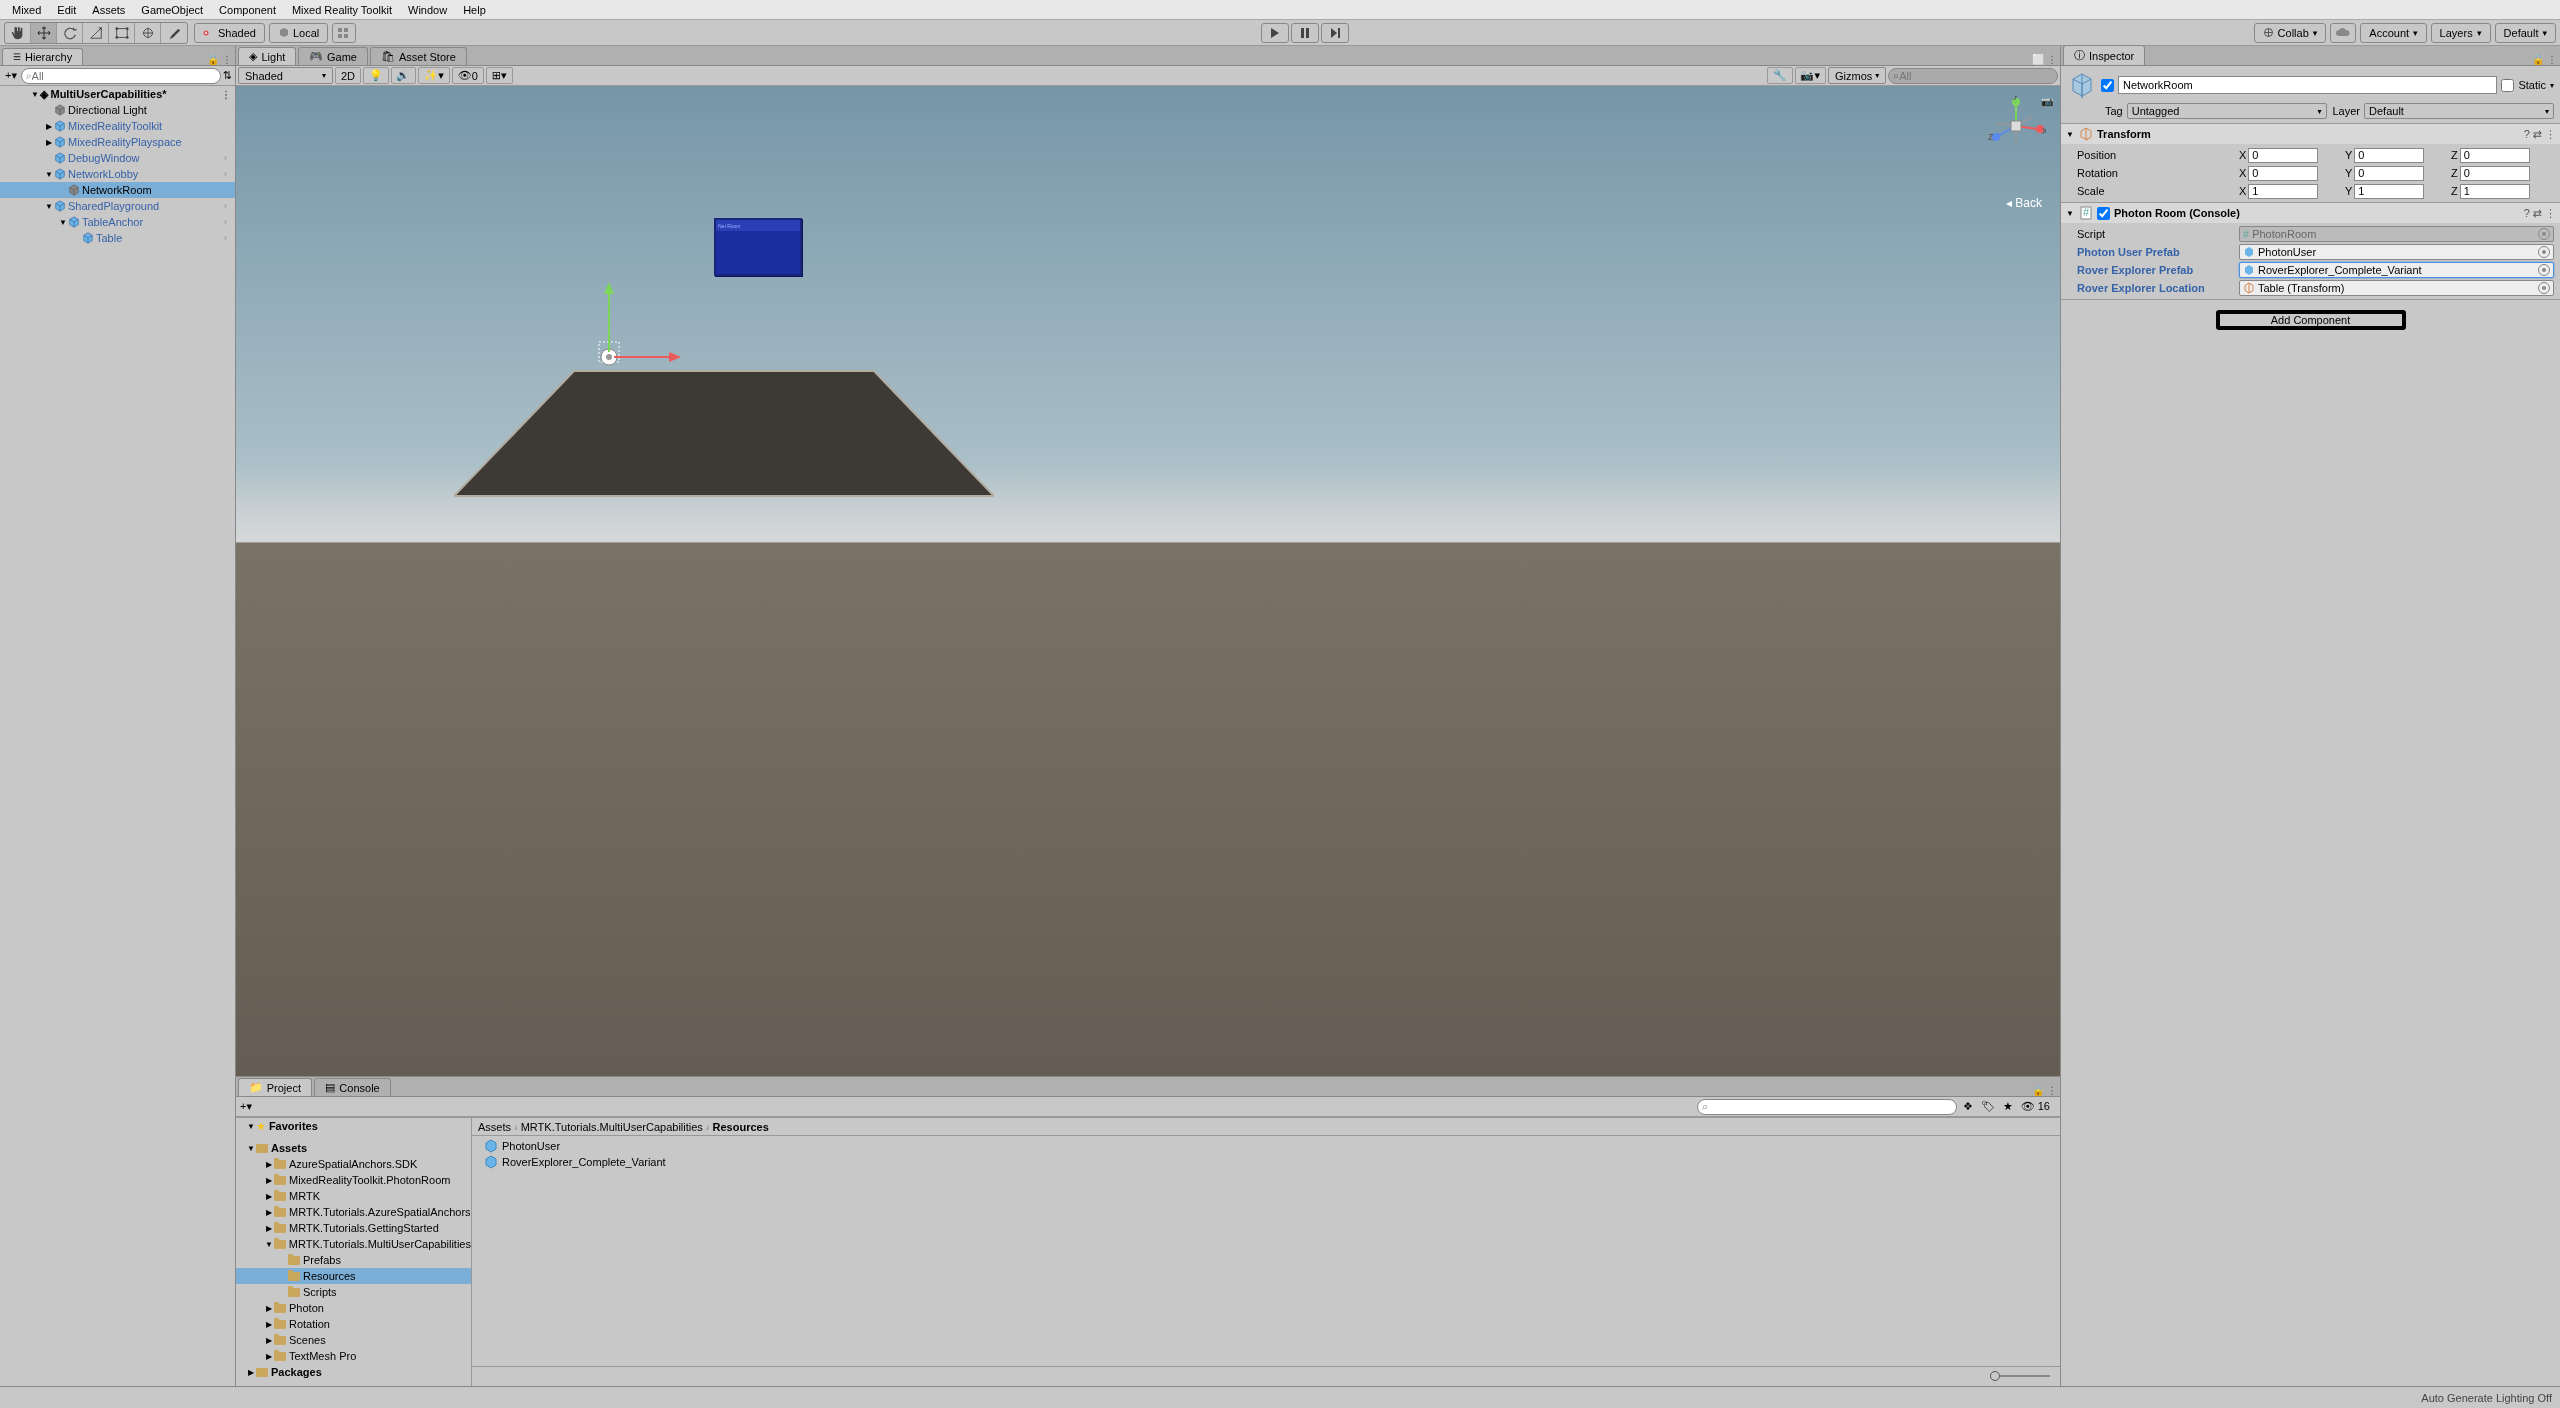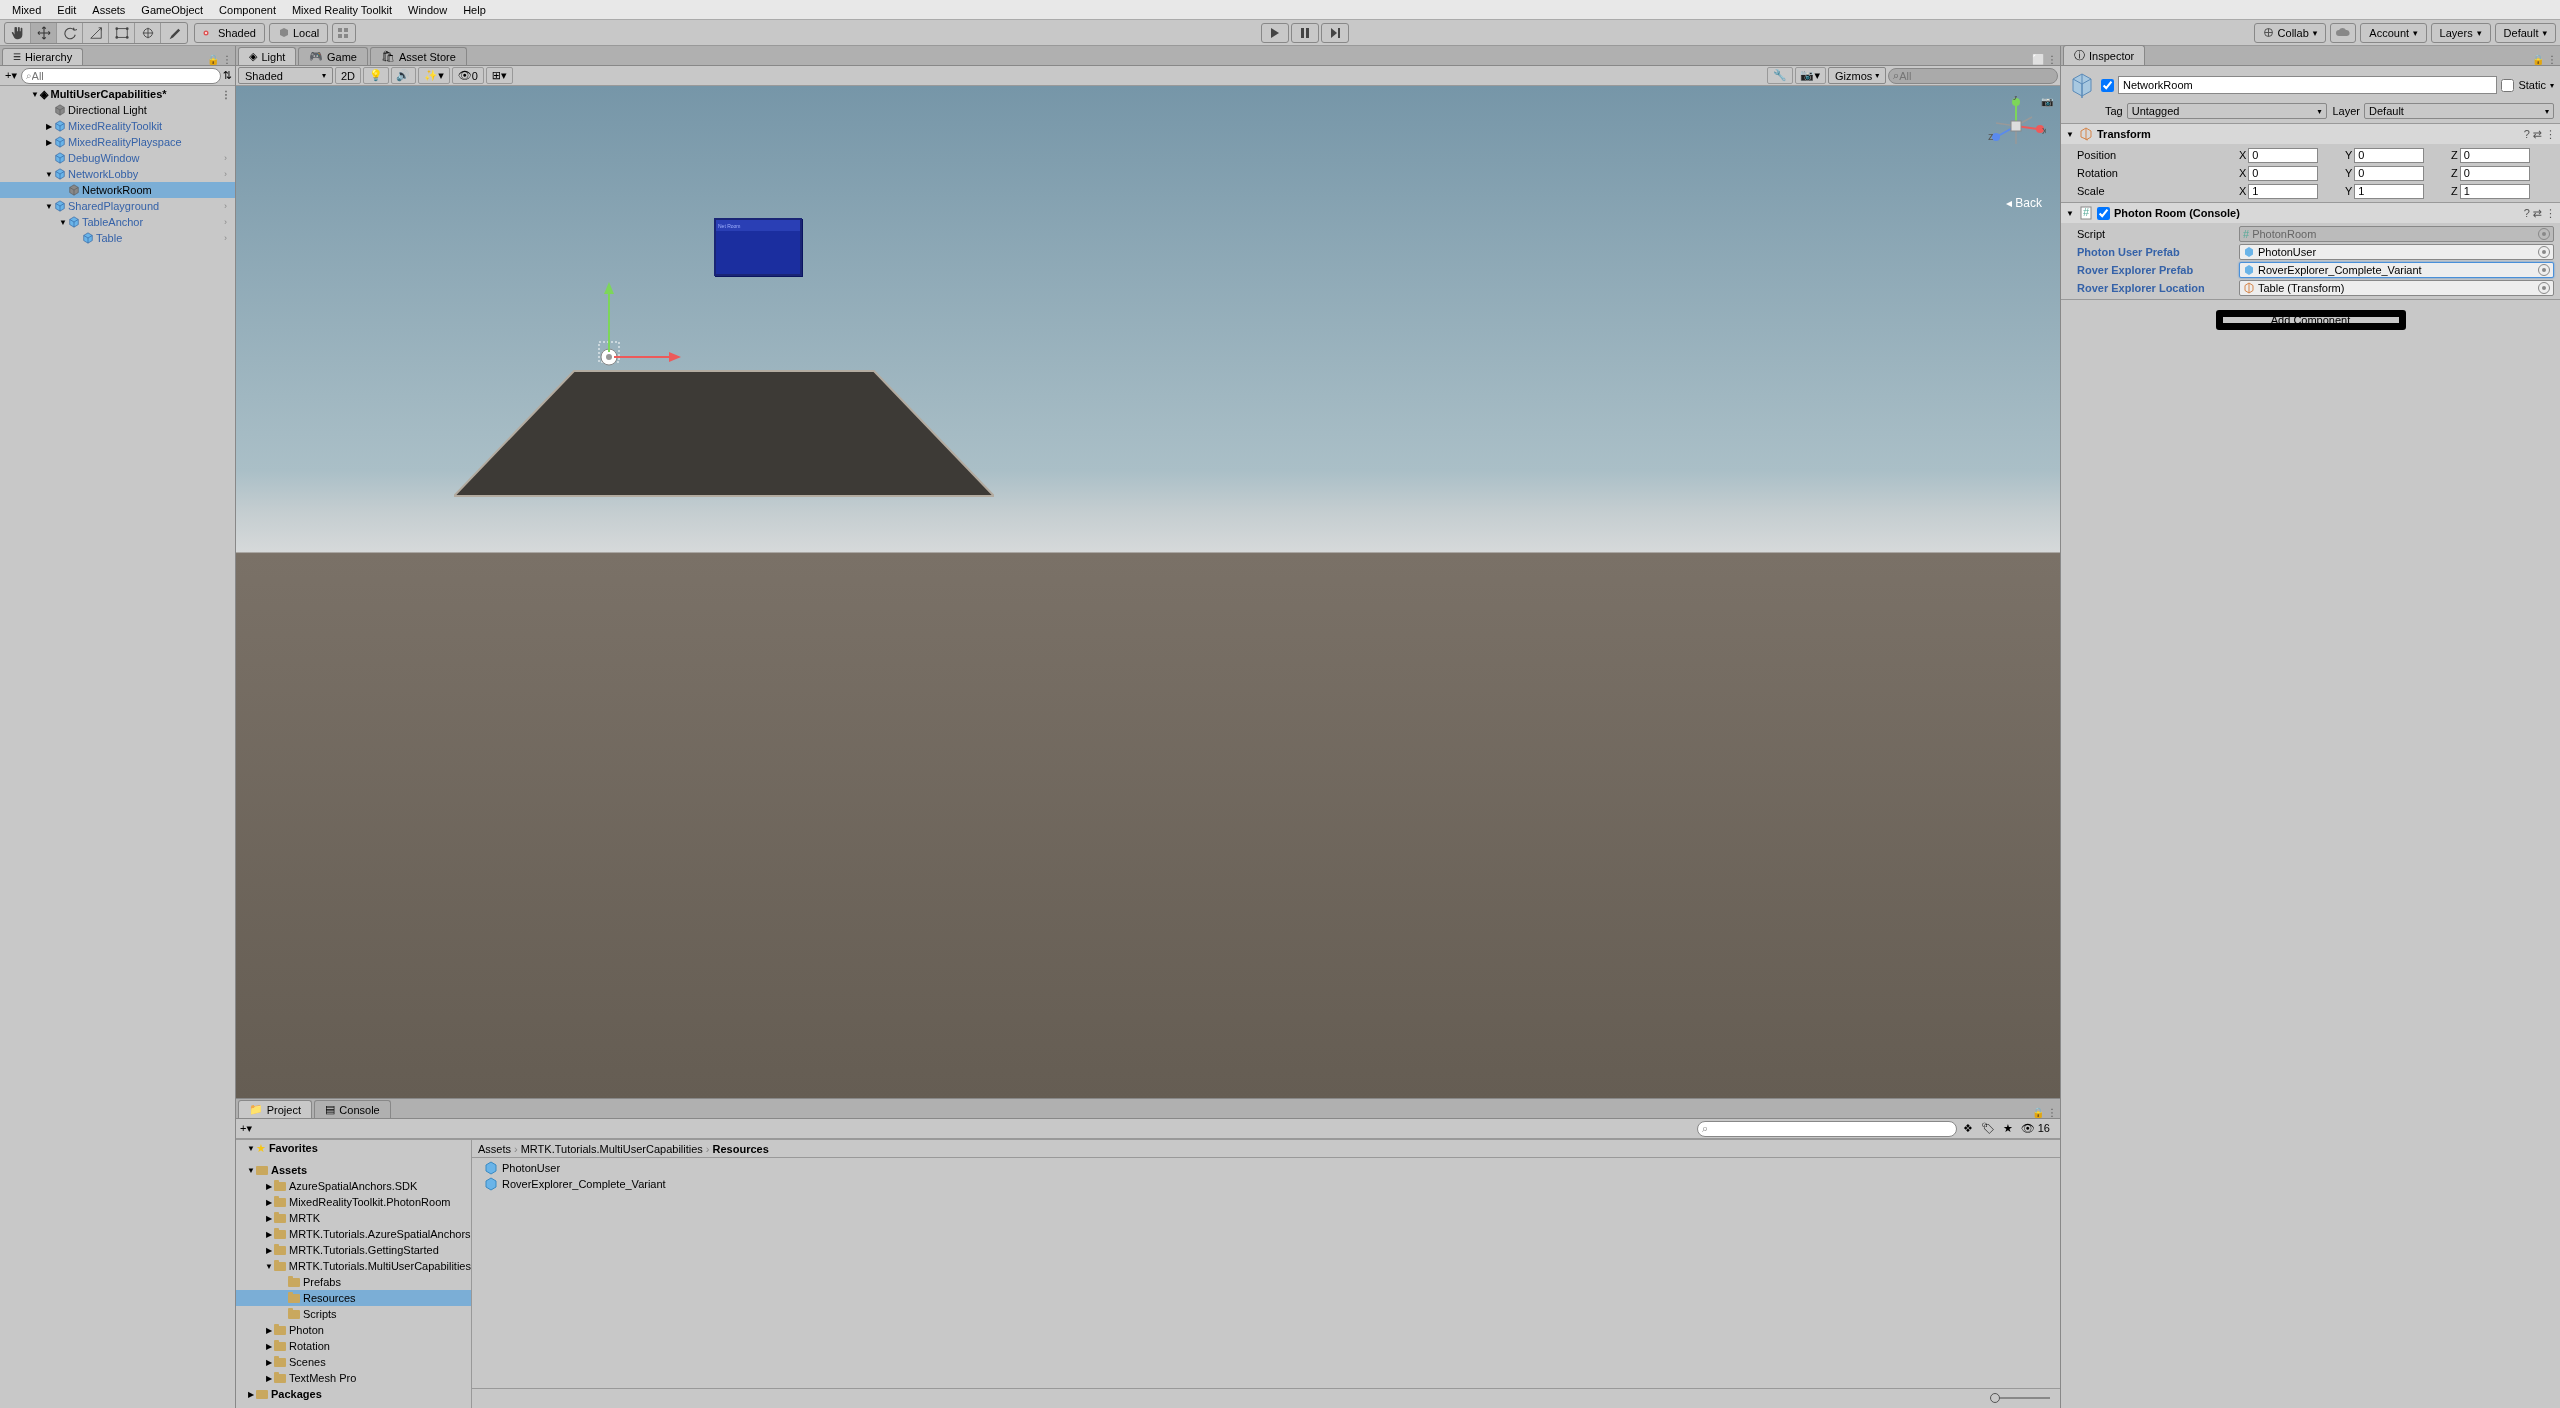--- a/index.html
+++ b/index.html
@@ -129,21 +129,21 @@
   .xyz-group { display:flex; gap:3px; flex:1;}
   .xyz-item { display:flex; align-items:center; gap:2px; flex:1;}
   .xyz-item input { width:70px; height:15px; border:1px solid #888; padding:0 3px;}
   .obj-field { flex:1; height:16px; border:1px solid #888; background:#eee; display:flex; align-items:center; padding:0 3px; gap:3px; border-radius:2px;}
   .obj-field.disabled { background:#bbb;}
   .obj-field .circle{margin-left:auto; width:12px; height:12px; border:1px solid #888; border-radius:6px; cursor:pointer; position:relative;}
   .obj-field .circle::after{content:""; width:4px; height:4px; background:#888; border-radius:2px; position:absolute; top:3px; left:3px;}
   .highlighted-field .obj-field { border:1px solid #4a90d9; box-shadow:0 0 2px #4a90d9;}
   .linked{color:#3562a8;}
   
-  .add-comp-btn { margin:10px auto; width:190px; height:20px; border:7px solid #000000; border-radius:3px; display:flex; align-items:center; justify-content:center; cursor:pointer; background:#c8c8c8;}
+  .add-comp-btn { margin:10px auto; width:190px; height:20px; border:4px solid #000000; border-radius:3px; display:flex; align-items:center; justify-content:center; cursor:pointer; background:#c8c8c8;}
 
   input[type=checkbox]{ width:13px; height:13px; cursor:pointer;}
 
   .blue-prefab { color:#3562a8;}
   svg { display:block;}
 </style>
 </head>
 <body>
 
 <div class="root">
@@ -818,14 +818,17 @@
         </div>
       </div>
 
       <div class="add-comp-btn">
           <span>Add Component</span>
         </div>
     </div>
 
   </div>
 
+  <div class="statusbar">
+    <span class="right-status">Auto Generate Lighting Off</span>
+  </div>
 
 </div>
 
 </body></html>

